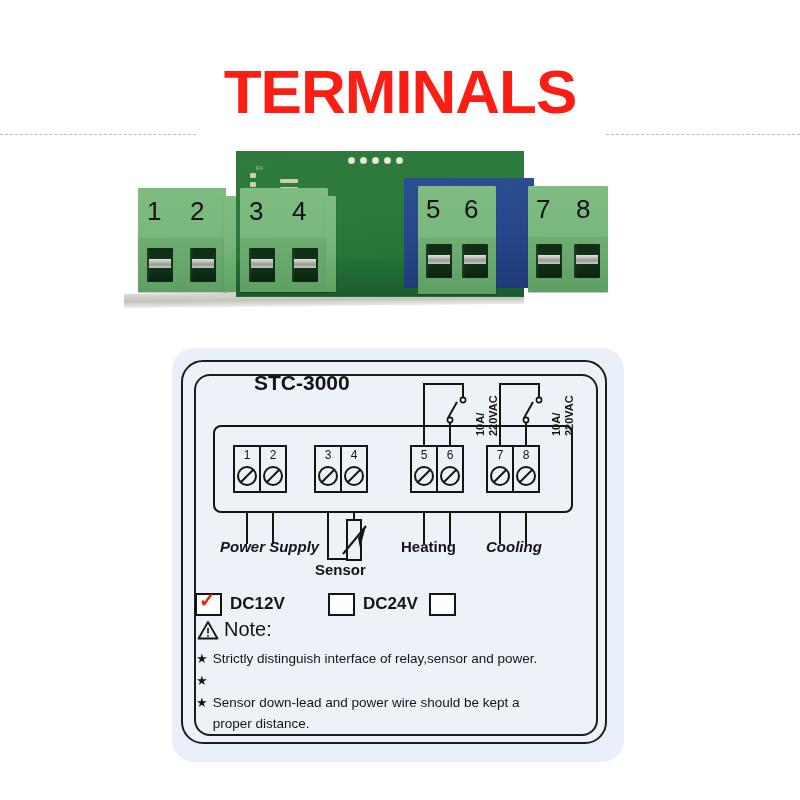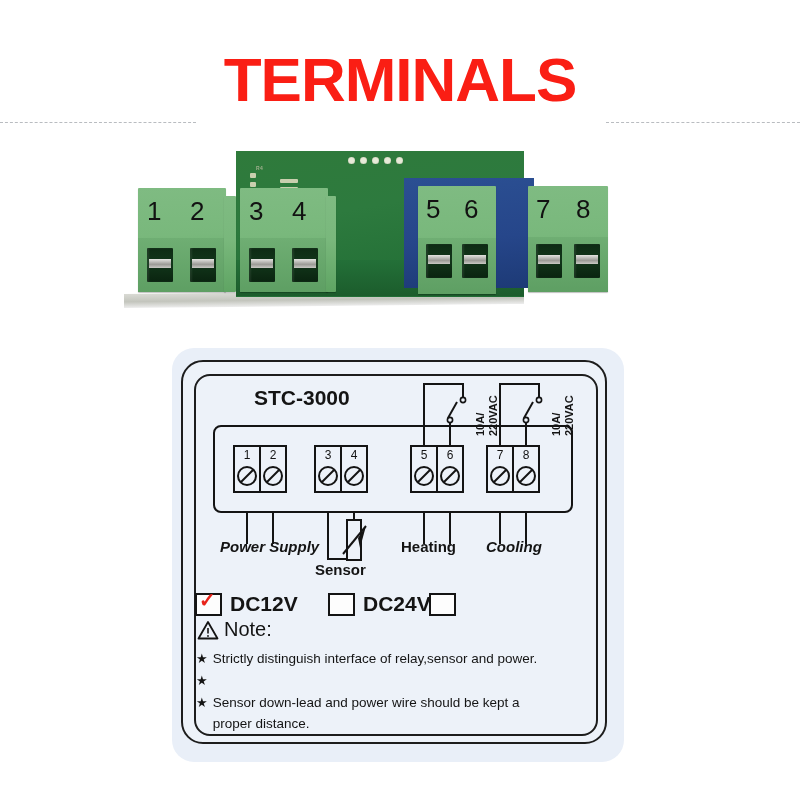--- a/index.html
+++ b/index.html
@@ -2,21 +2,21 @@
 <html><head>
 <meta charset="utf-8">
 <style>
   html,body{margin:0;padding:0;}
   body{
     width:800px;height:800px;position:relative;background:#ffffff;
     font-family:"Liberation Sans", sans-serif;overflow:hidden;
   }
 
   
-  #header{position:absolute;left:0;top:40px;width:800px;height:80px;}
+  #header{position:absolute;left:0;top:52px;width:800px;height:80px;}
   #title{
     position:absolute;left:0;top:0;width:800px;text-align:center;
     font-size:62px;font-weight:bold;color:#fa1e14;letter-spacing:-1px;
     line-height:80px;font-family:"Liberation Sans", sans-serif;
   }
   .dash-line{
     position:absolute;top:82px;height:0;border-top:1px dashed #b9bcc0;
   }
   #dash-left{left:0px;width:196px;}
   #dash-right{left:606px;width:194px;}
@@ -82,21 +82,21 @@
   }
   #panel-outer{
     position:absolute;left:9px;top:12px;width:422px;height:380px;
     border:2.5px solid #1d1d1d;border-radius:22px;background:#edf2f9;
   }
   #panel-inner{
     position:absolute;left:22px;top:26px;width:400px;height:358px;
     border:2.5px solid #1d1d1d;border-radius:16px;background:#edf2f9;
   }
   #model-name{
-    position:absolute;left:82px;top:38px;font-size:21px;font-weight:bold;
+    position:absolute;left:82px;top:23px;font-size:21px;font-weight:bold;
     color:#141414;letter-spacing:0px;font-family:"Liberation Sans", sans-serif;
   }
 
   #schematic{position:absolute;left:0px;top:0px;width:452px;height:414px;}
 
   .term-num{
     position:absolute;font-size:12px;color:#141414;text-align:center;width:22px;
     font-family:"Liberation Sans", sans-serif;
   }
   .wire-label{
@@ -114,21 +114,21 @@
   .vopt{position:absolute;top:0;height:26px;display:flex;align-items:center;}
   .vbox{
     width:23px;height:19px;border:2.5px solid #141414;background:#fdfdfd;
     position:relative;flex:none;
   }
   .vcheck{
     position:absolute;left:2px;top:-5px;font-size:20px;color:#e8231a;
     font-weight:bold;line-height:20px;font-family:"Liberation Sans", sans-serif;
   }
   .vlabel{
-    font-size:21px;font-weight:bold;color:#141414;margin-left:8px;
+    font-size:17px;font-weight:bold;color:#141414;margin-left:8px;
     font-family:"Liberation Sans", sans-serif;white-space:nowrap;
   }
   .vlabel.tight{margin-left:2px;}
 
   
   #note-head{
     position:absolute;left:197px;top:618px;display:flex;align-items:center;
   }
   #note-word{
     font-size:20px;color:#141414;margin-left:5px;

